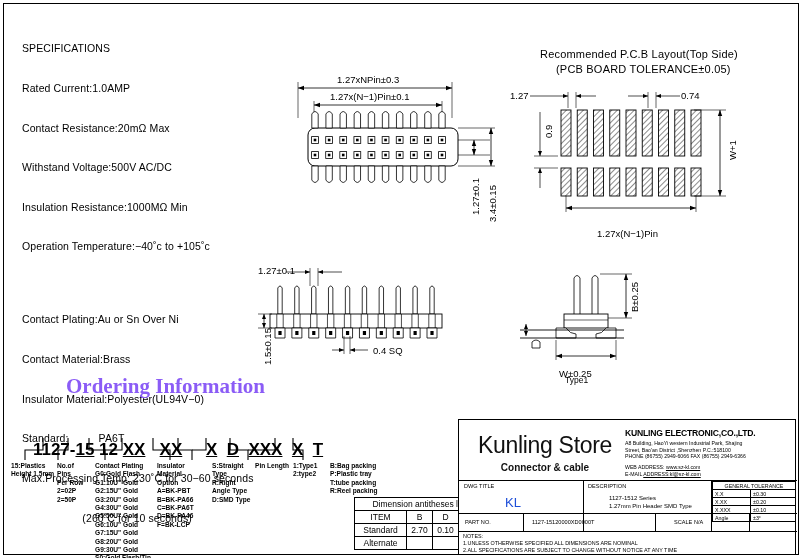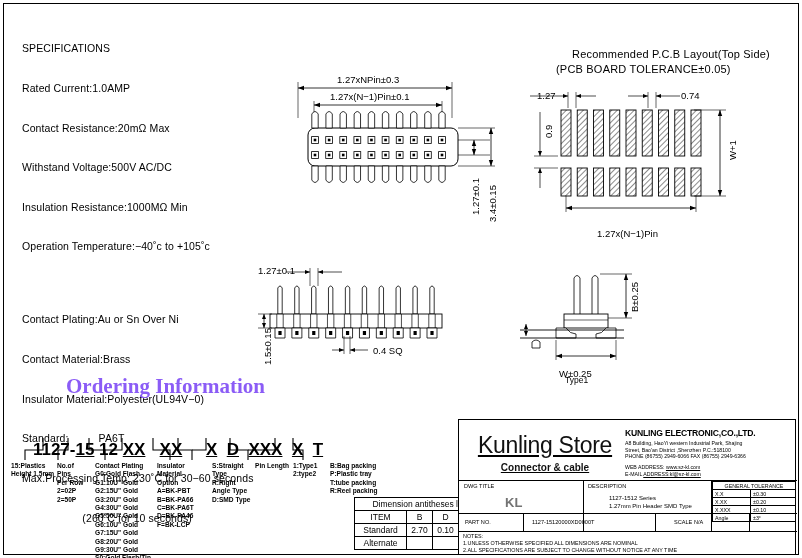--- a/index.html
+++ b/index.html
@@ -109,21 +109,20 @@
     width: 338px; height: 136px;
     border: 1px solid #000;
     background: #fff;
   }
   .tb-line { position: absolute; background: #000; }
   .brand {
     position: absolute;
     left: 12px; top: 12px;
     width: 148px;
     text-align: center;
-    text-decoration: underline;
   }
   .brand-name {
     font-size: 23px;
     color: #111;
     letter-spacing: -0.3px;
     line-height: 26px;
   }
   .brand-sub {
     font-size: 10px;
     font-weight: bold;
@@ -166,22 +165,22 @@
   .lbl-md {
     position: absolute;
     font-size: 6px;
     color: #000;
     white-space: pre-line;
     line-height: 8px;
   }
   .kl-big {
     position: absolute;
     font-size: 13px;
-    font-weight: bold;
-    color: #737373;
+    font-weight: normal;
+    color: #1d4ed8;
   }
   .tol {
     position: absolute;
     left: 253px; top: 61px;
     width: 84px;
     border-collapse: collapse;
     font-size: 5.3px;
   }
   .tol td {
     border: 1px solid #000;
@@ -319,21 +318,21 @@
     <path d="M184,87 l-2.2,-6 l4.4,0 z" fill="#000"></path>
     <line x1="201" y1="60" x2="201" y2="98" stroke="#000" stroke-width="0.8"></line>
     <path d="M201,60 l-2.2,6 l4.4,0 z" fill="#000"></path>
     <path d="M201,98 l-2.2,-6 l4.4,0 z" fill="#000"></path>
   </svg>
   <div class="dim" style="left:337px; top:74px;">1.27xNPin±0.3</div>
   <div class="dim" style="left:330px; top:91px;">1.27x(N−1)Pin±0.1</div>
   <div class="dim v" style="left:470px; top:215px;">1.27±0.1</div>
   <div class="dim v" style="left:487px; top:222px;">3.4±0.15</div>
 
-  <div class="dtitle" style="left:540px; top:48px;margin-left:32px;">Recommended P.C.B Layout(Top Side)</div>
+  <div class="dtitle" style="left:540px; top:48px;">Recommended P.C.B Layout(Top Side)</div>
   <div class="dtitle" style="left:556px; top:63px;">(PCB BOARD TOLERANCE±0.05)</div>
 
   <svg class="draw" style="left:524px; top:84px;" width="270" height="135" viewBox="0 0 270 135">
     <defs>
       <pattern id="hatch" width="4" height="4" patternTransform="rotate(45)" patternUnits="userSpaceOnUse">
         <line x1="0" y1="0" x2="0" y2="4" stroke="#000" stroke-width="0.9"></line>
       </pattern>
     </defs>
 
     <line x1="6" y1="12" x2="44" y2="12" stroke="#000" stroke-width="0.7"></line>
@@ -384,21 +383,21 @@
     <path d="M196,112 l-2.2,-6 l4.4,0 z" fill="#000"></path>
     <line x1="170" y1="26" x2="202" y2="26" stroke="#000" stroke-width="0.6"></line>
     <line x1="170" y1="112" x2="202" y2="112" stroke="#000" stroke-width="0.6"></line>
 
     <line x1="42" y1="124" x2="172" y2="124" stroke="#000" stroke-width="0.8"></line>
     <path d="M42,124 l6,-2.2 l0,4.4 z" fill="#000"></path>
     <path d="M172,124 l-6,-2.2 l0,4.4 z" fill="#000"></path>
     <line x1="42" y1="112" x2="42" y2="128" stroke="#000" stroke-width="0.6"></line>
     <line x1="172" y1="112" x2="172" y2="128" stroke="#000" stroke-width="0.6"></line>
   </svg>
-  <div class="dim" style="left:537px; top:90px;">1.27</div>
+  <div class="dim" style="left:510px; top:90px;">1.27</div>
   <div class="dim" style="left:681px; top:90px;">0.74</div>
   <div class="dim v" style="left:543px; top:138px;">0.9</div>
   <div class="dim v" style="left:727px; top:160px;">W+1</div>
   <div class="dim" style="left:597px; top:200px;margin-top:28px;">1.27x(N−1)Pin</div>
 
   <svg class="draw" style="left:258px; top:258px;" width="205" height="110" viewBox="0 0 205 110">
 
     <line x1="28" y1="14" x2="52" y2="14" stroke="#000" stroke-width="0.7"></line>
     <path d="M52,14 l-5,-2 l0,4 z" fill="#000"></path>
     <line x1="60" y1="14" x2="84" y2="14" stroke="#000" stroke-width="0.7"></line>

